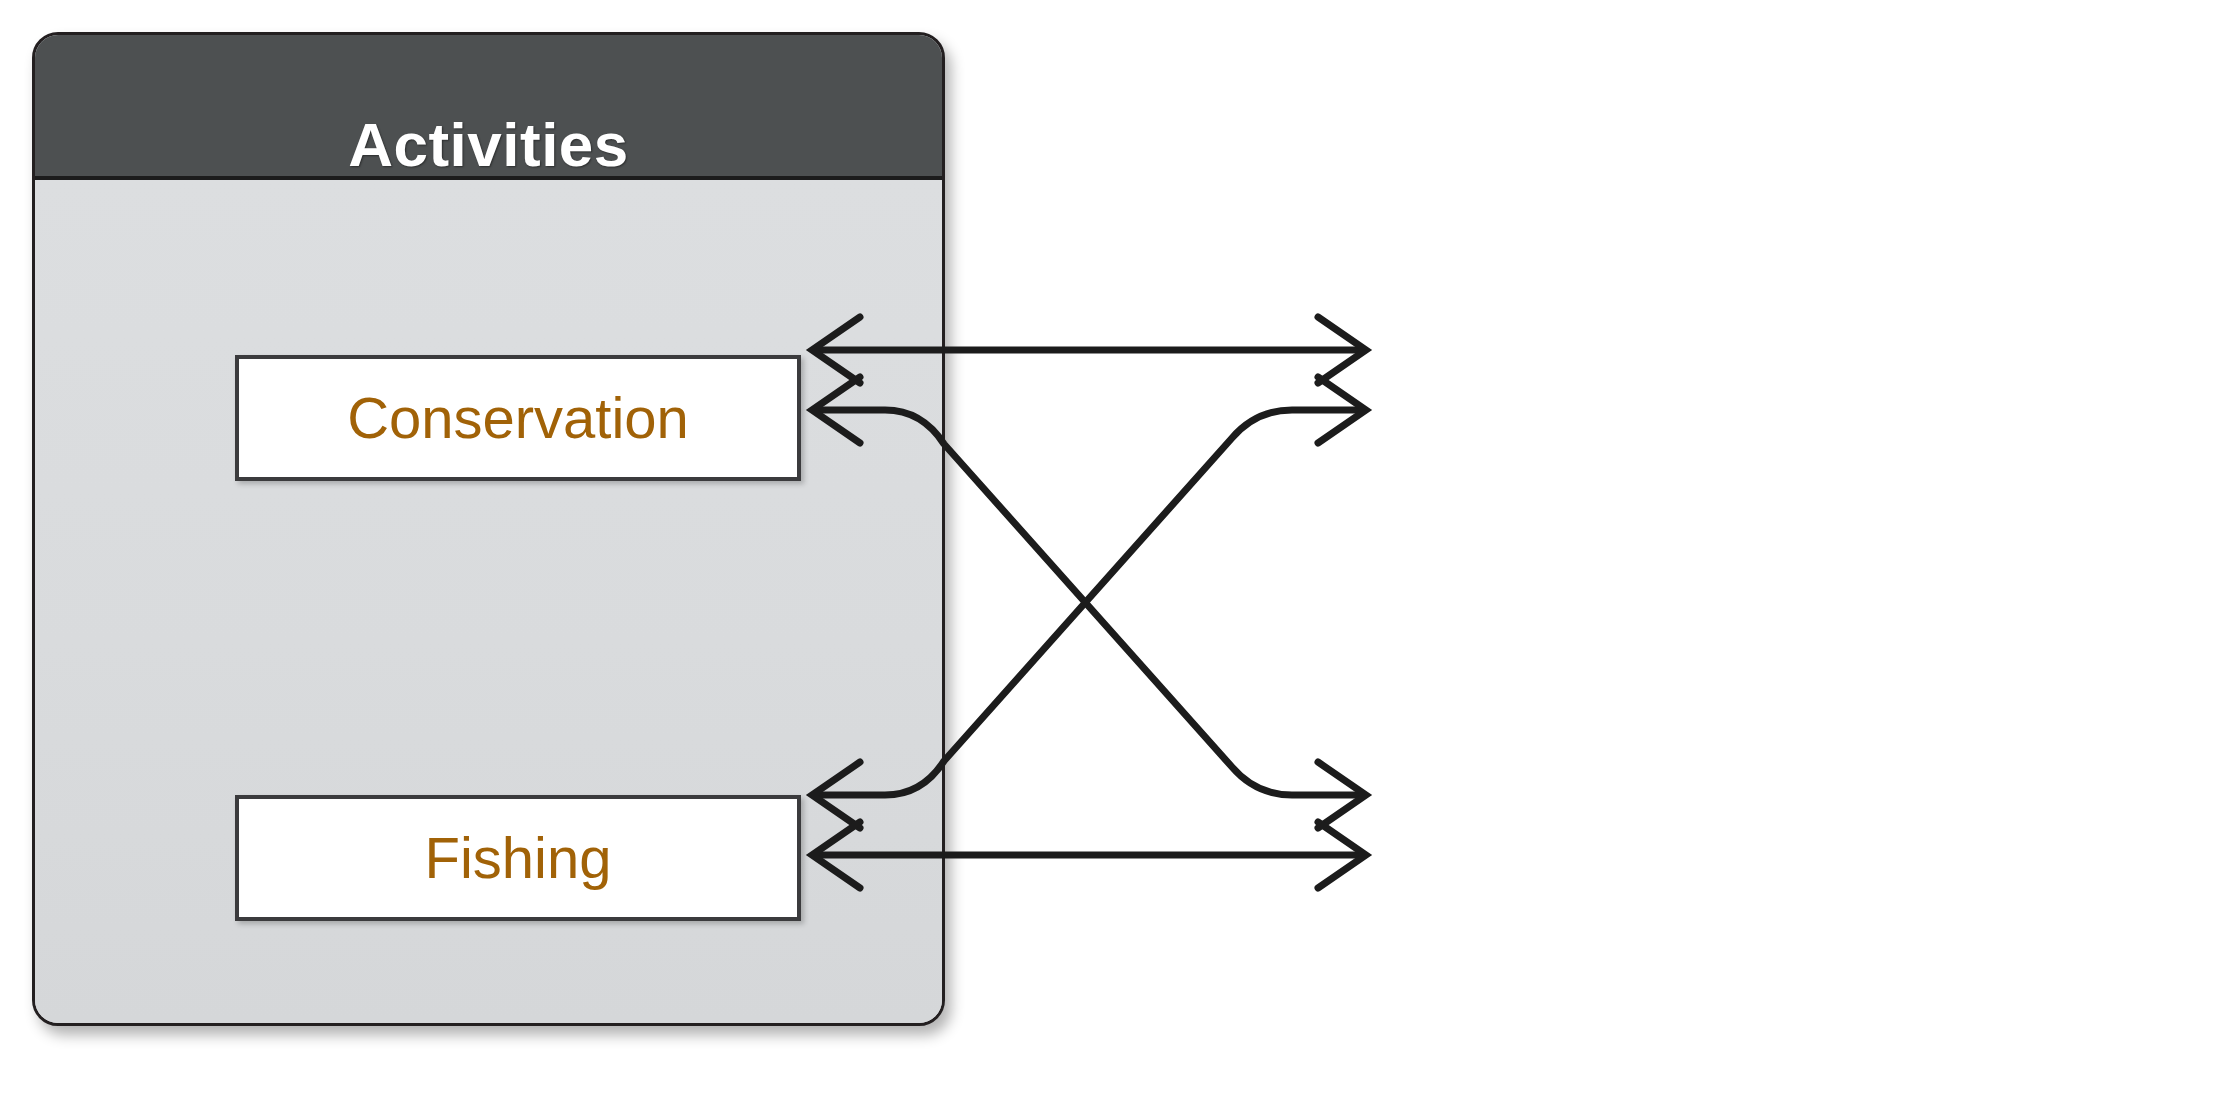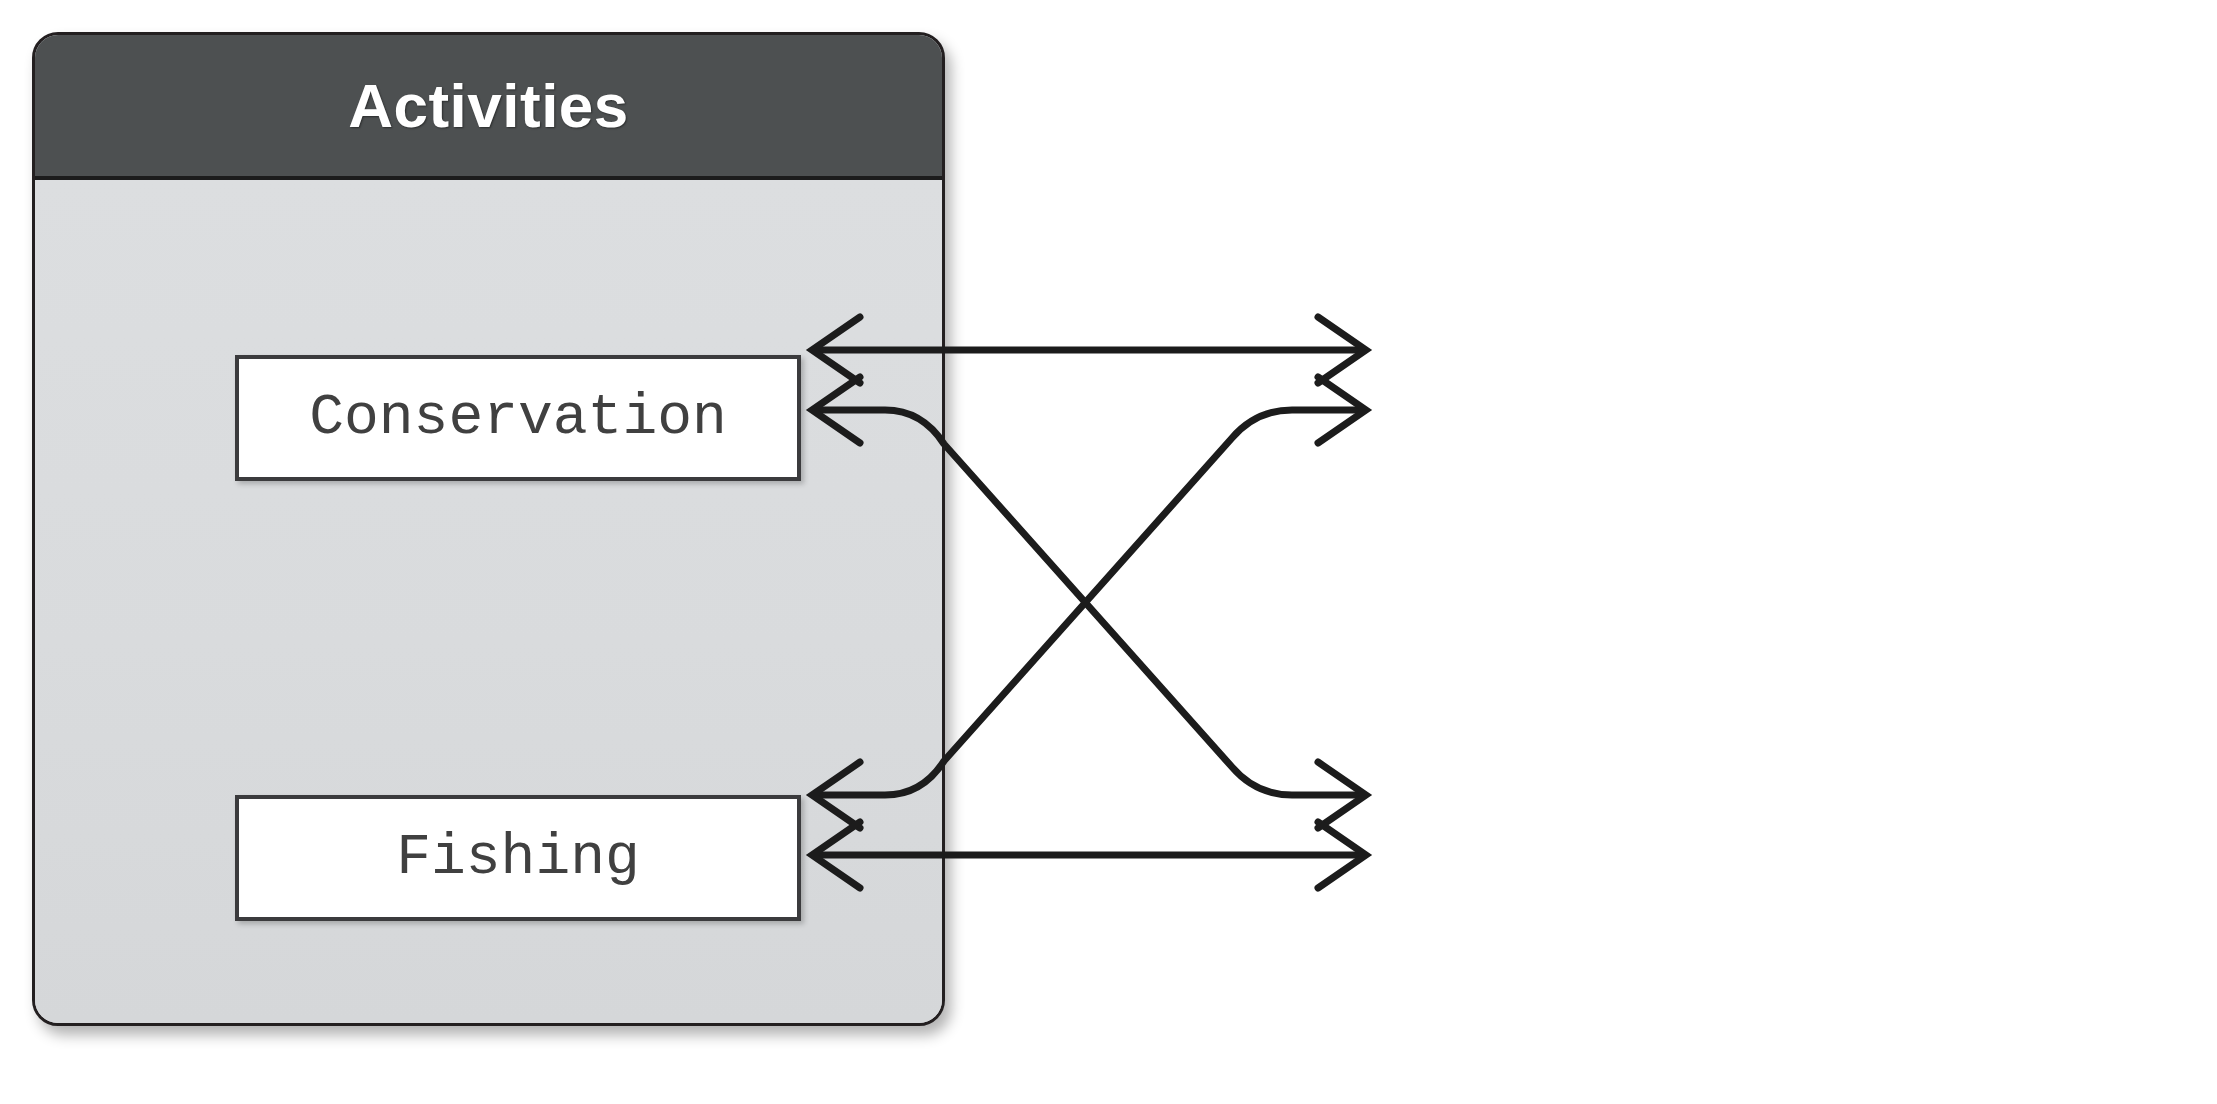--- a/index.html
+++ b/index.html
@@ -32,21 +32,21 @@
   .panel-header {
     position: absolute;
     left: 0;
     top: 0;
     width: 100%;
     height: 145px;
     background: #4d5051;
     border-bottom: 4px solid #1c1c1c;
     box-sizing: border-box;
     display: flex;
-    align-items: center;
+    align-items: flex-end;
     justify-content: center;
   }
   .panel-title {
     color: #ffffff;
     font-size: 62px;
     font-weight: bold;
     letter-spacing: 0.5px;
     line-height: 1;
     text-shadow: 1px 1px 2px rgba(0,0,0,0.45);
     user-select: none;
@@ -69,25 +69,24 @@
     background: #ffffff;
     border: 4px solid #3b3b3d;
     box-sizing: border-box;
     display: flex;
     align-items: center;
     justify-content: center;
     box-shadow: 3px 3px 5px rgba(0,0,0,0.22);
   }
   .item-label {
     font-size: 58px;
-    color: #404040;
+    color: #a16207;
     line-height: 1;
     white-space: nowrap;
     user-select: none;
-    font-family: Liberation Mono, monospace;
   }
 
   #box-conservation { left: 200px;  top: 320px; width: 566px; height: 126px; }
   #box-fishing      { left: 200px;  top: 760px; width: 566px; height: 126px; }
 
   
   #connectors {
     position: absolute;
     left: 0;
     top: 0;

